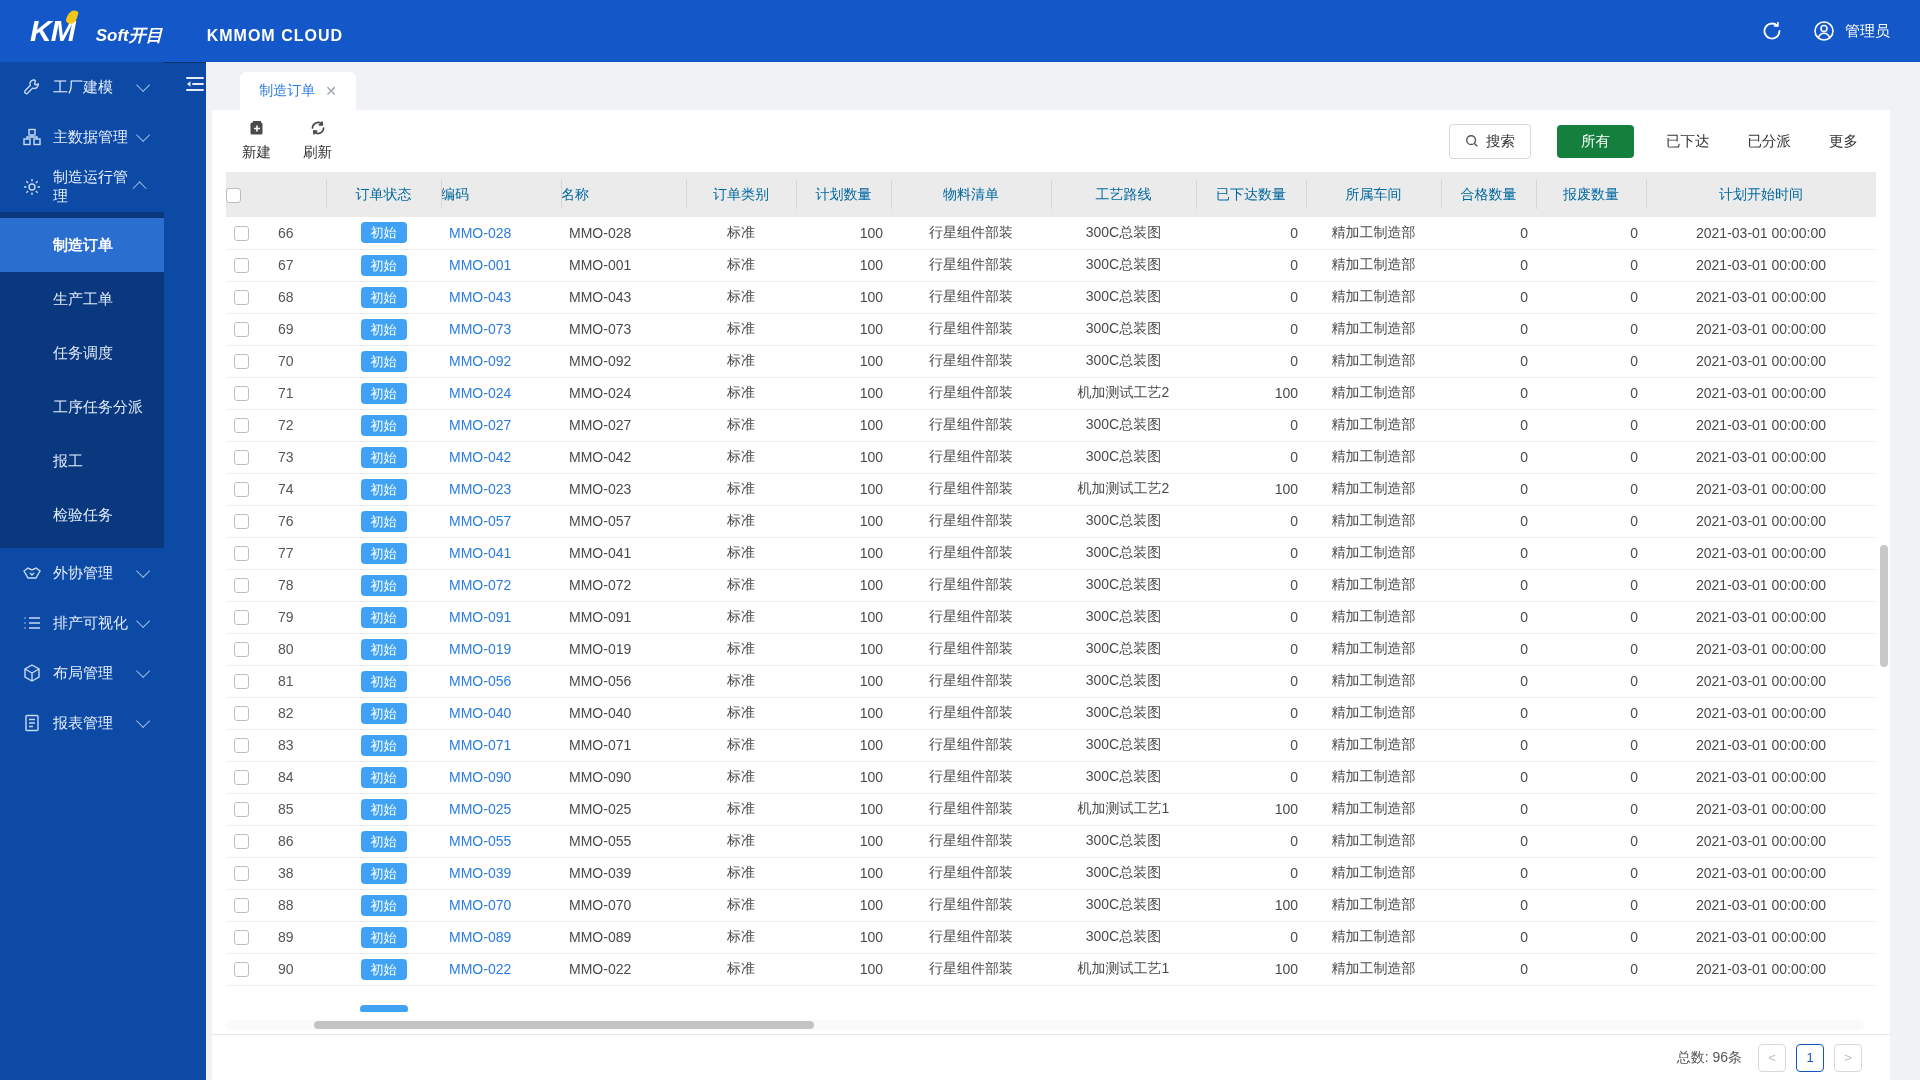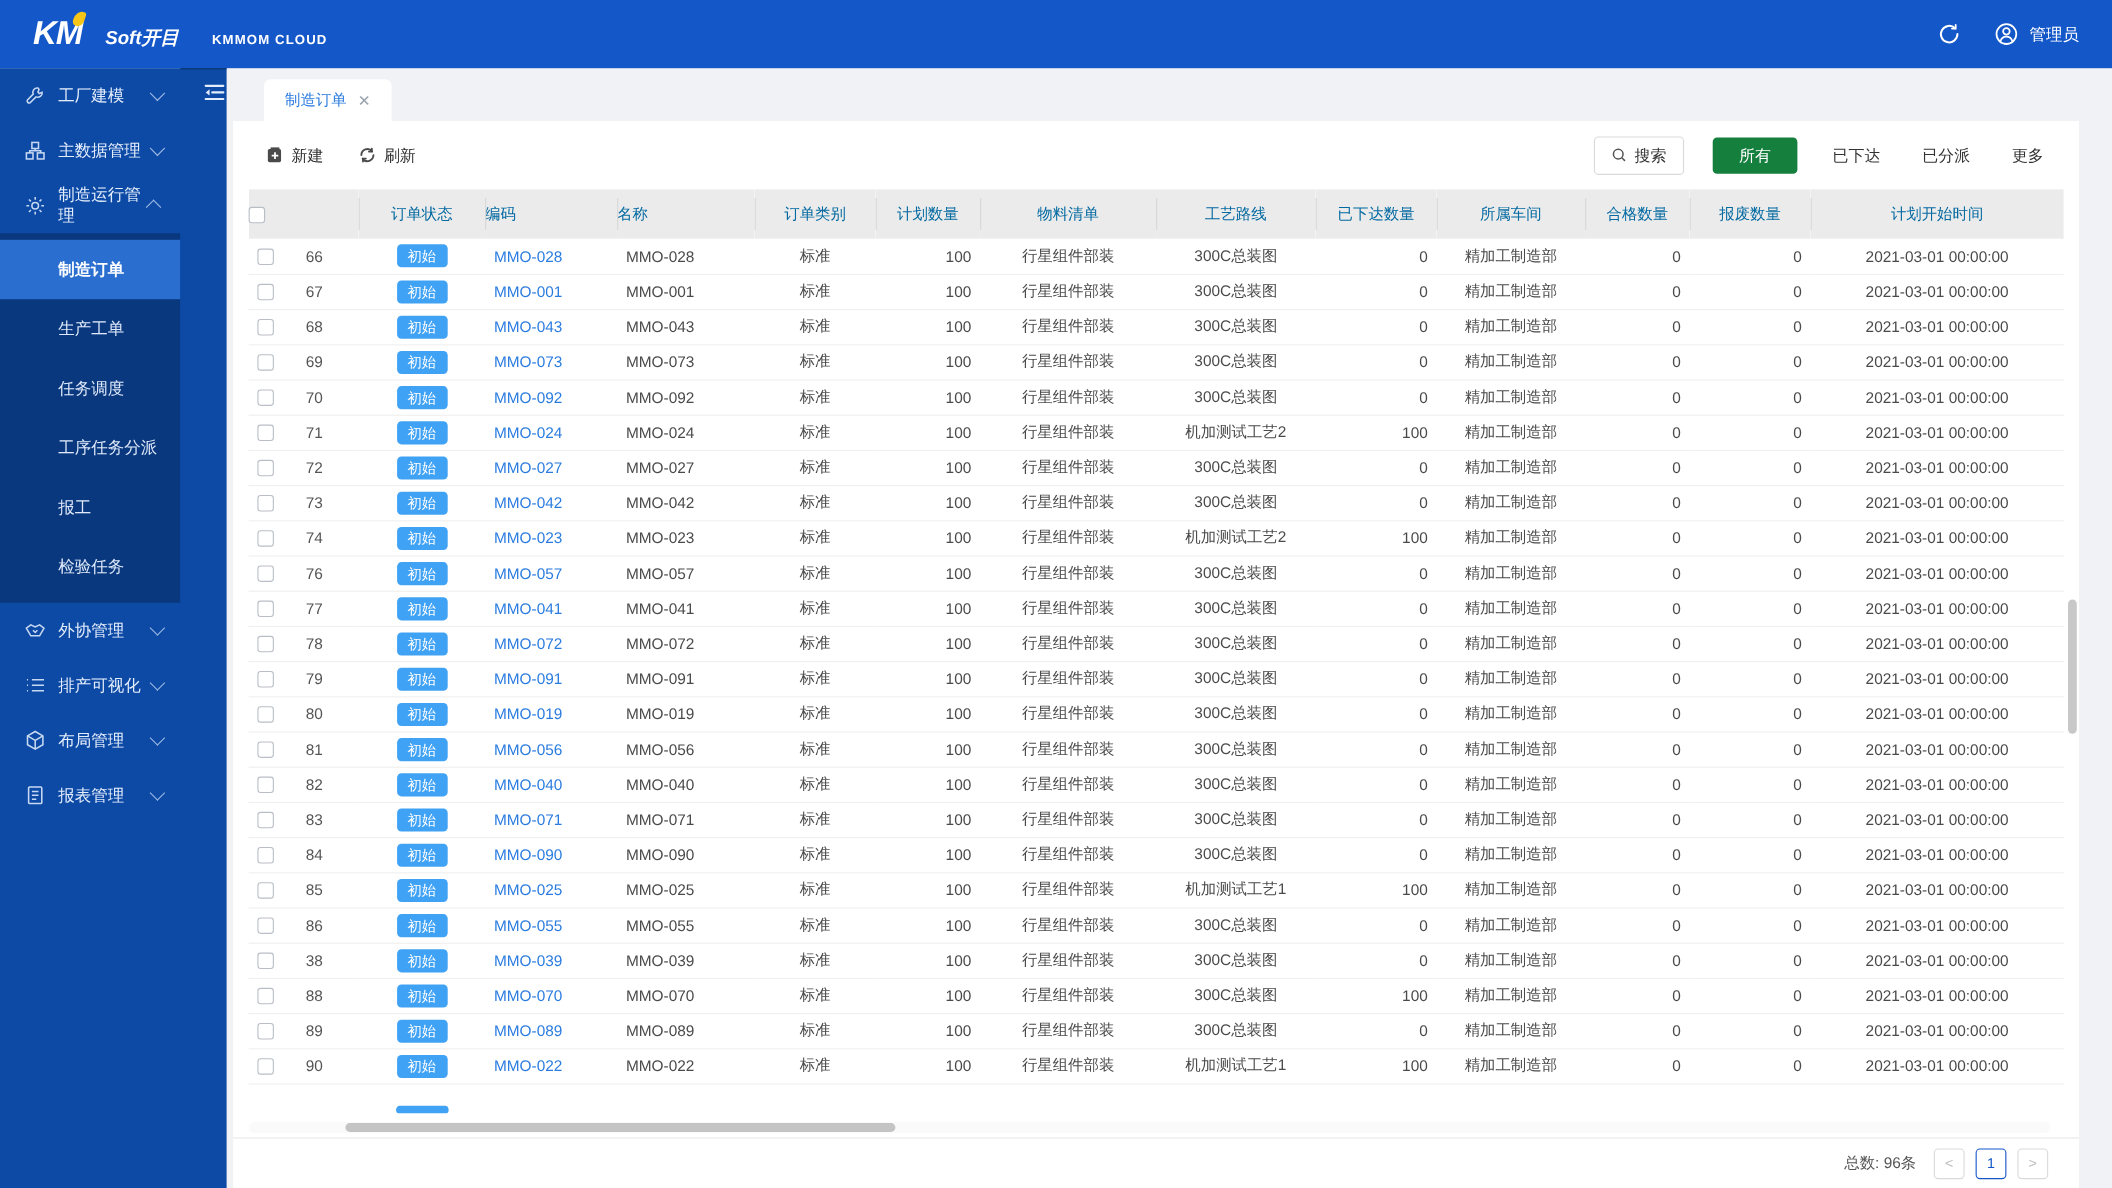--- a/index.html
+++ b/index.html
@@ -7,21 +7,21 @@
     font-family:"Liberation Sans","DejaVu Sans",sans-serif; background:#f0f2f5; }
 
   
   .topbar { height:62px; background:#1457c8; display:flex; align-items:center;
     justify-content:space-between; padding:0 30px; color:#fff; }
   .brand { display:flex; align-items:baseline; gap:4px; }
   .brand-km { font-size:30px; font-weight:bold; font-style:italic; letter-spacing:-1px; position:relative; }
   .brand-km .leaf { position:absolute; top:-4px; right:-2px; width:10px; height:14px;
     background:#f5c518; border-radius:80% 20% 60% 40%; transform:rotate(18deg); }
   .brand-soft { font-size:17px; font-style:italic; font-weight:bold; margin-left:17px; }
-  .brand-prod { font-size:12px; font-weight:bold; letter-spacing:1px; margin-left:26px; }
+  .brand-prod { font-size:16px; font-weight:bold; letter-spacing:1px; margin-left:40px; }
   .top-right { display:flex; align-items:center; gap:30px; }
   .top-ic { width:22px; height:22px; cursor:pointer; }
   .top-user { display:flex; align-items:center; gap:10px; font-size:15px; cursor:pointer; }
 
   
   .shell { display:flex; height:1018px; }
   .sidebar { width:224px; background:#0c4aa6; color:#e4edfb; display:flex; flex-direction:row; }
   .side-menu { flex:1; overflow:hidden; }
   .side-item { height:50px; display:flex; align-items:center; padding:0 18px 0 22px;
     font-size:15px; cursor:pointer; }
@@ -41,21 +41,21 @@
   .content { flex:1; display:flex; flex-direction:column; }
   .tabstrip { height:48px; display:flex; align-items:flex-end; padding-left:34px; }
   .tab { background:#fff; height:38px; min-width:116px; border-radius:6px 6px 0 0;
     display:flex; align-items:center; justify-content:center; gap:10px; padding:0 14px;
     font-size:14px; color:#2b7cdf; cursor:pointer; }
   .tab-close { color:#9aa3ad; font-size:14px; cursor:pointer; }
 
   .card { background:#fff; margin:0 30px 0 6px; flex:1; display:flex; flex-direction:column; }
   .toolbar { height:62px; display:flex; align-items:center; justify-content:space-between; padding:0 26px 0 30px; }
   .tool-left { display:flex; align-items:center; gap:32px; }
-  .tool-btn { display:flex; align-items:center; gap:7px; font-size:14.5px; color:#333; cursor:pointer; }
+  .tool-btn { display:flex; align-items:center; gap:7px; font-size:14.5px; color:#333; cursor:pointer;flex-direction:column; }
   .tool-btn svg { width:16px; height:16px; }
   .tool-right { display:flex; align-items:center; gap:26px; }
   .search-btn { display:flex; align-items:center; gap:7px; border:1px solid #d9d9d9; border-radius:4px;
     padding:7px 15px; font-size:14.5px; color:#333; background:#fff; cursor:pointer; }
   .filter-btn { font-size:14.5px; color:#333; cursor:pointer; padding:7px 6px; border-radius:4px; }
   .filter-btn.active { background:#15803d; color:#fff; padding:7px 24px; }
 
   
   .table-zone { position:relative; flex:1; padding:0 14px; overflow:hidden; }
   table { border-collapse:collapse; table-layout:fixed; width:1650px; }

